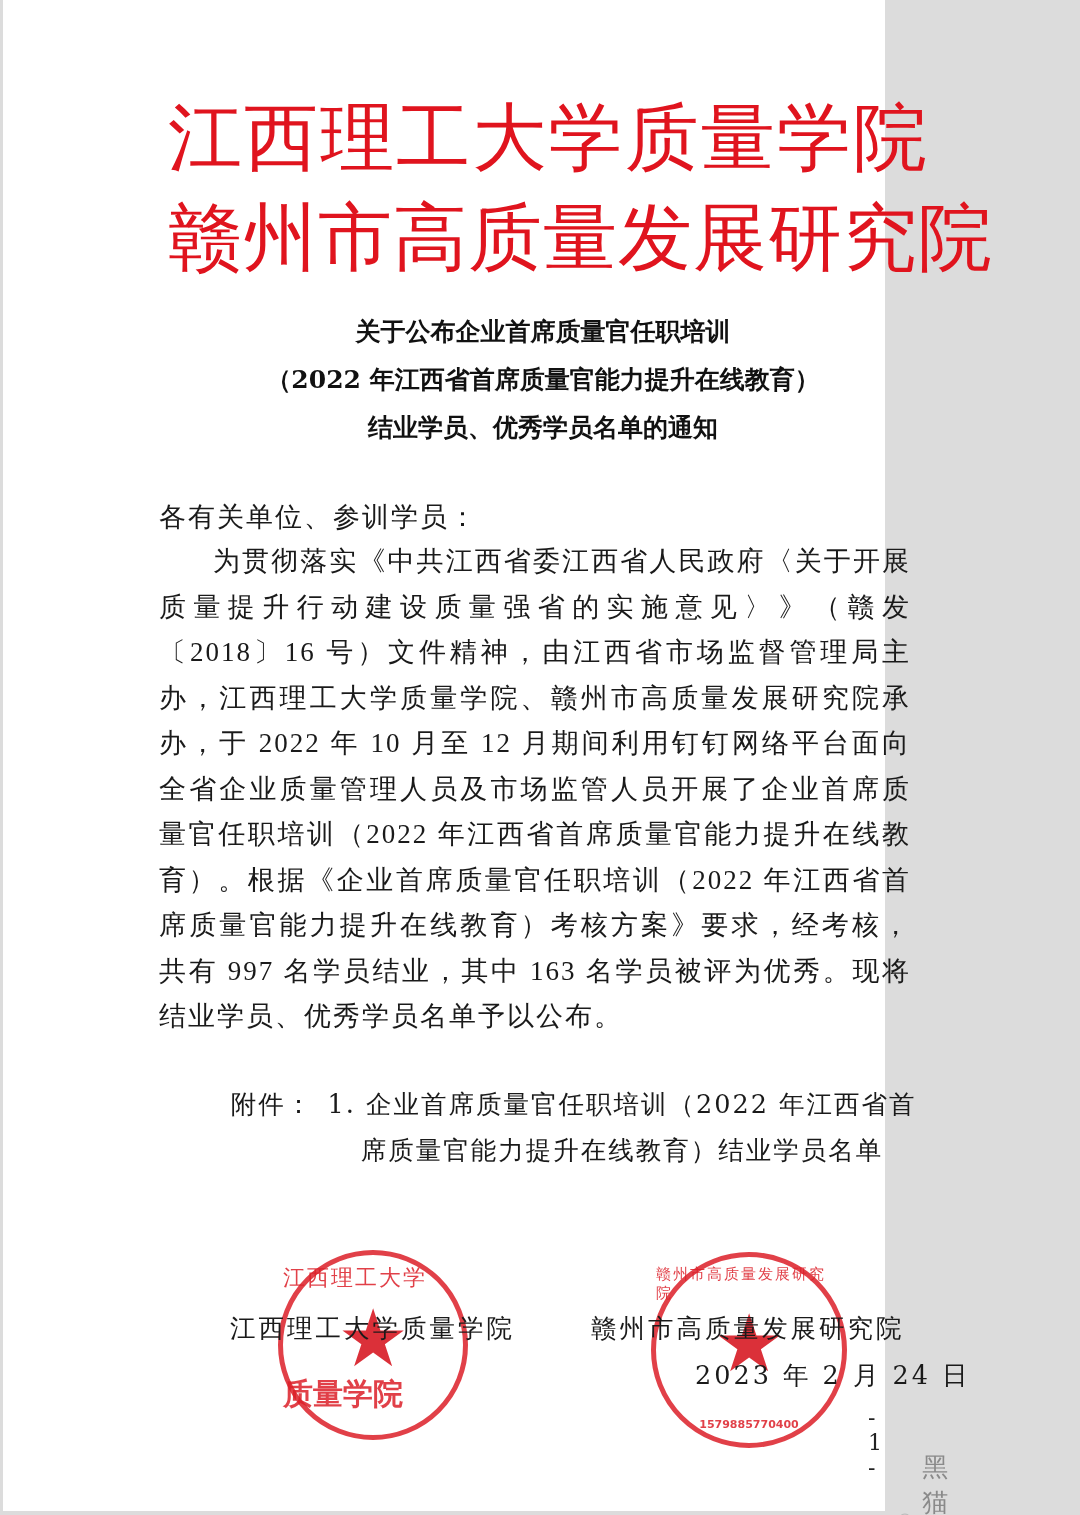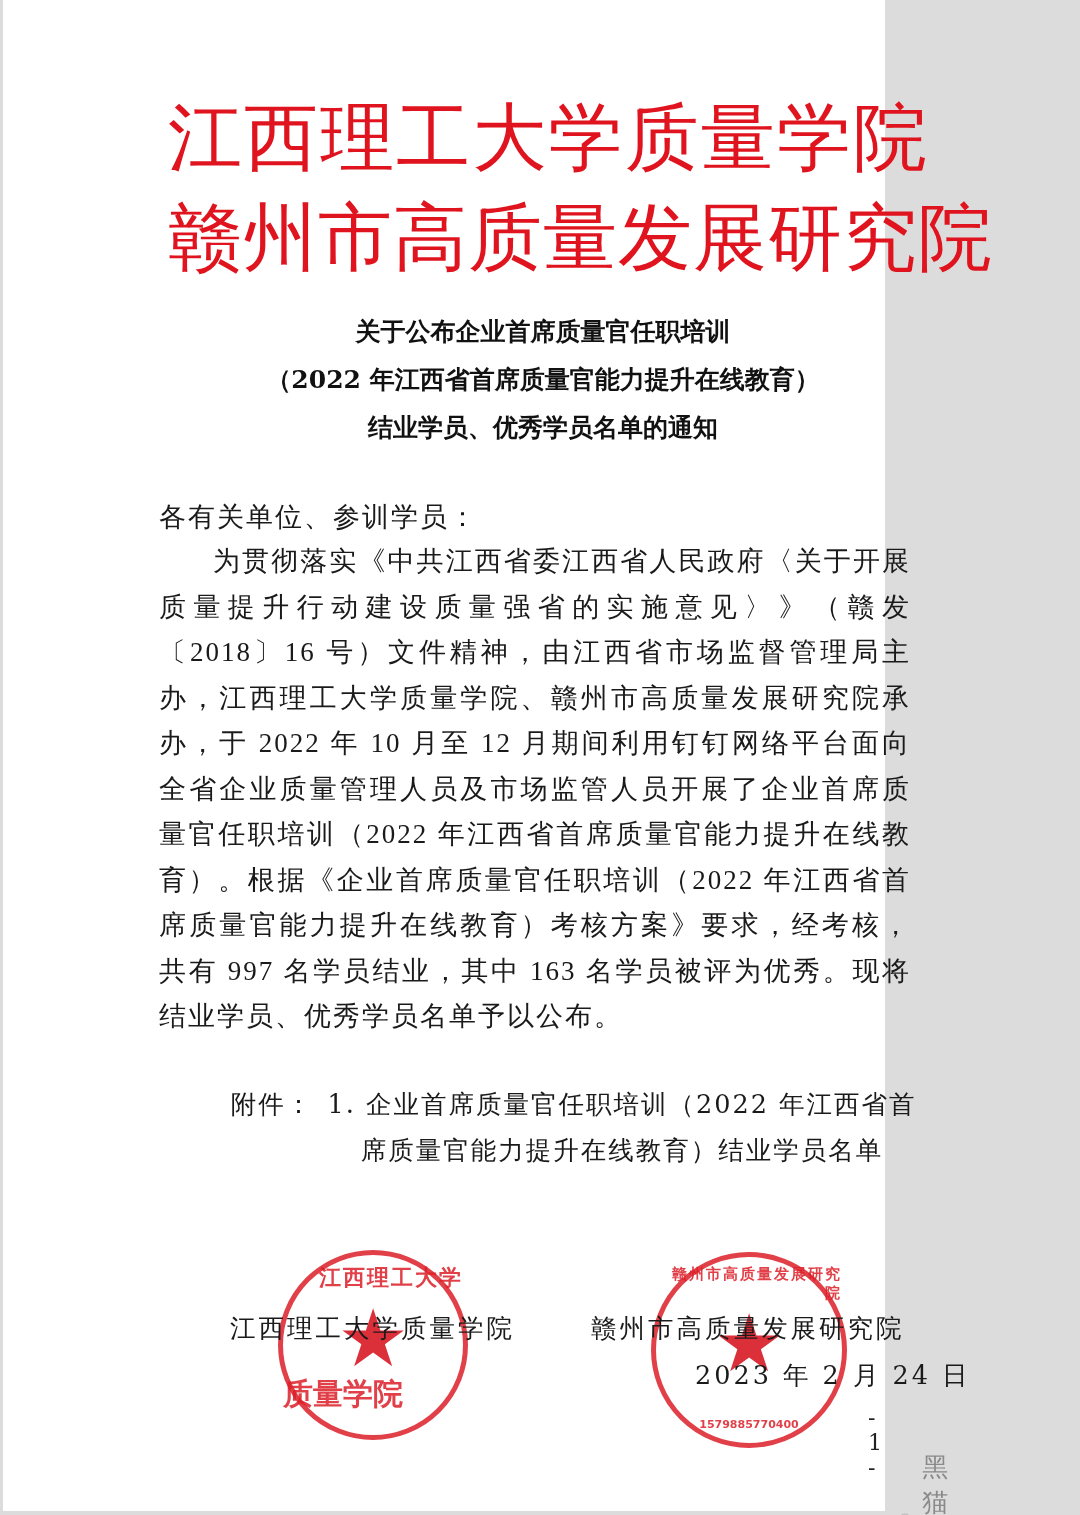--- a/index.html
+++ b/index.html
@@ -60,22 +60,22 @@
   .seal.right { left: 648px; top: 1252px; width: 186px; height: 186px; }
   .seal .star {
     position: absolute; left: 50%; top: 50%; transform: translate(-50%,-58%);
     font-size: 80px; line-height: 1; color: rgba(215,25,35,0.9);
   }
   .seal .bottom-text {
     position: absolute; left: 0; right: 0; bottom: 20px; text-align: left;
     font-size: 30px; font-family: "DejaVu Serif", serif; font-weight: bold;
   }
   .seal .arc-text {
-    position: absolute; left: 16px; right: 0; top: 8px; text-align: right;
-    font-size: 22px; font-weight: bold; letter-spacing: 2px;
+    position: absolute; left: 0; right: 0; top: 8px; text-align: left;
+    font-size: 22px; font-weight: normal; letter-spacing: 2px;
   }
   .seal .code {
     position: absolute; left: 0; right: 0; bottom: 12px; text-align: center;
     font-size: 11px; font-weight: bold; font-family: "DejaVu Sans", sans-serif;
   }
   .watermark {
     position: absolute; left: 895px; top: 1450px; display: flex; align-items: center;
     gap: 6px; color: #8a8a8a; font-family: Liberation Mono, monospace; font-size: 26px;
   }
   .watermark svg { width: 40px; height: 32px; }

